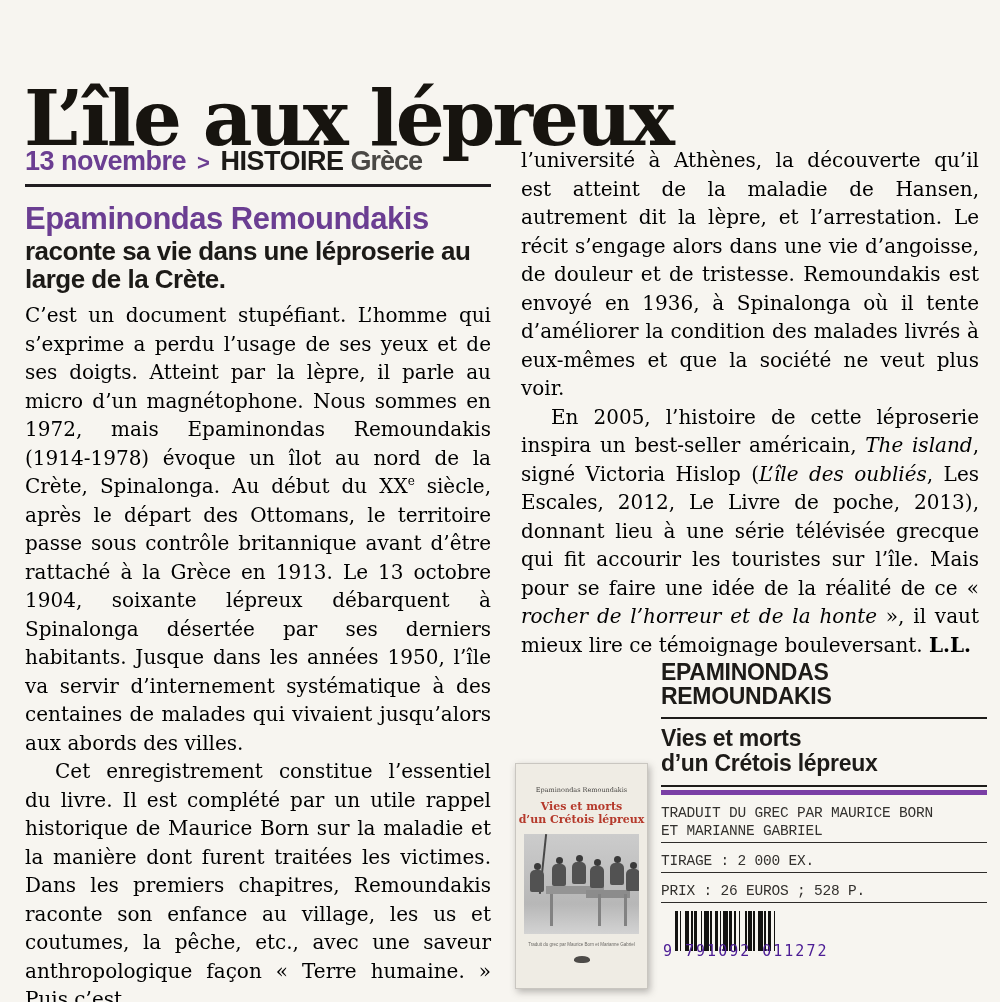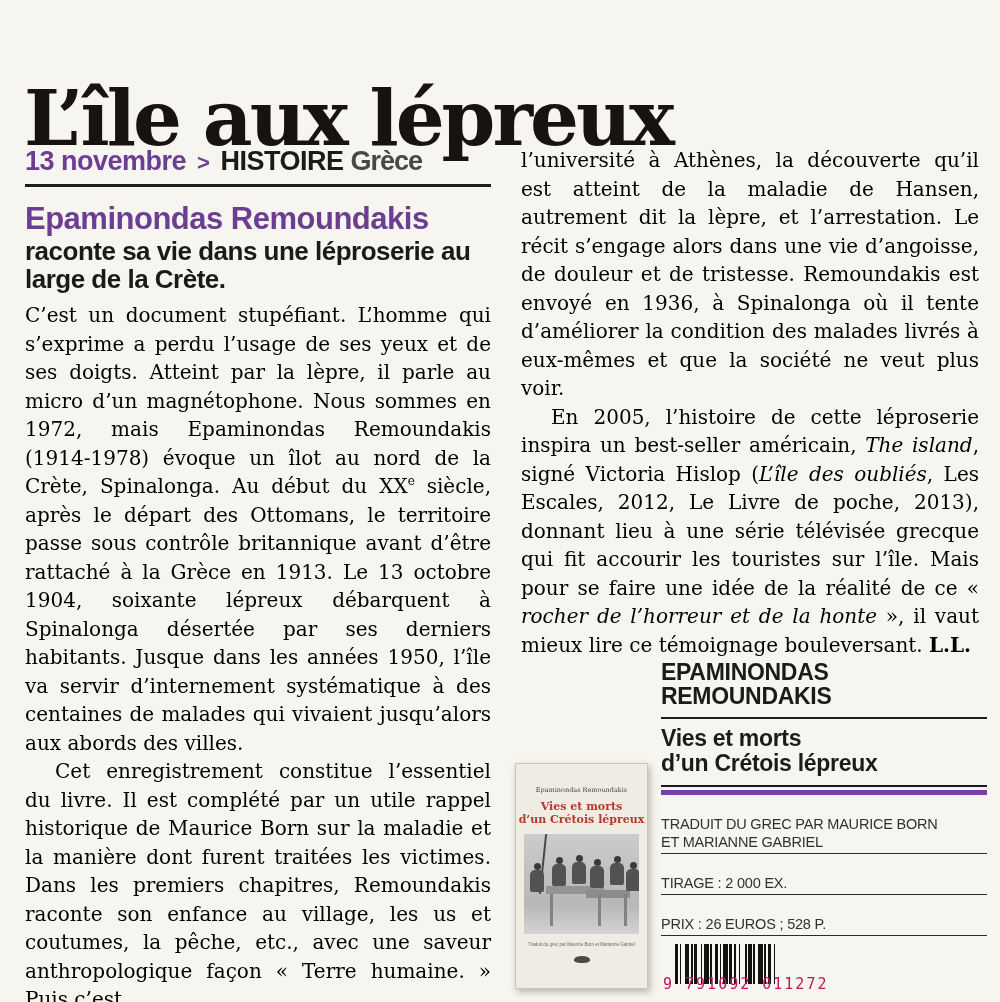--- a/index.html
+++ b/index.html
@@ -41,28 +41,28 @@
   
   .book-block{position:absolute;left:515px;top:660px;width:472px;}
   .book-info{margin-left:146px;}
   .book-author{font-weight:bold;font-size:23px;line-height:24px;letter-spacing:-0.3px;color:#1d1b18;}
   .black-rule{height:2px;background:#1e1c1a;margin-top:9px;}
   .book-title{font-weight:bold;font-size:23px;line-height:25px;letter-spacing:-0.3px;color:#1d1b18;margin-top:7px;}
   .publisher{font-size:26px;line-height:28px;letter-spacing:0.5px;color:#4d4b48;font-weight:400;margin-top:8px;}
   .purple-rule{height:5px;background:var(--rule-purple,#7a3fa5);margin-top:3px;}
   .detail-row{
     font-size:14.5px;line-height:18px;letter-spacing:-0.2px;color:#33312e;
-    padding:20px 0 2px 0;border-bottom:1.6px solid #2e2c2a;
+    padding:9px 0 2px 0;border-bottom:1.6px solid #2e2c2a;font-family:Liberation Mono, monospace;
   }
   
   .barcode{margin-top:8px;width:170px;}
   .barcode-bars{display:flex;align-items:flex-start;height:40px;padding-left:14px;}
   .barcode-bars div{height:40px;}
   .barcode-digits{
-    font-family:"DejaVu Sans Mono",monospace;font-size:15px;color:#be185d;
+    font-family:"DejaVu Sans Mono",monospace;font-size:15px;color:#4c1d95;
     margin-top:-9px;background:var(--paper,#f7f5f0);width:fit-content;
     padding:0 2px;letter-spacing:2px;
   }
   
   .book-cover{
     position:absolute;left:0;top:103px;width:131px;height:224px;
     background:#efece4;border:1px solid #c9c6c0;
     box-shadow:2px 3px 7px rgba(60,58,55,0.35);
   }
   .cover-author{margin-top:22px;text-align:center;font-size:6.5px;color:#454340;font-family:"DejaVu Serif",serif;}

